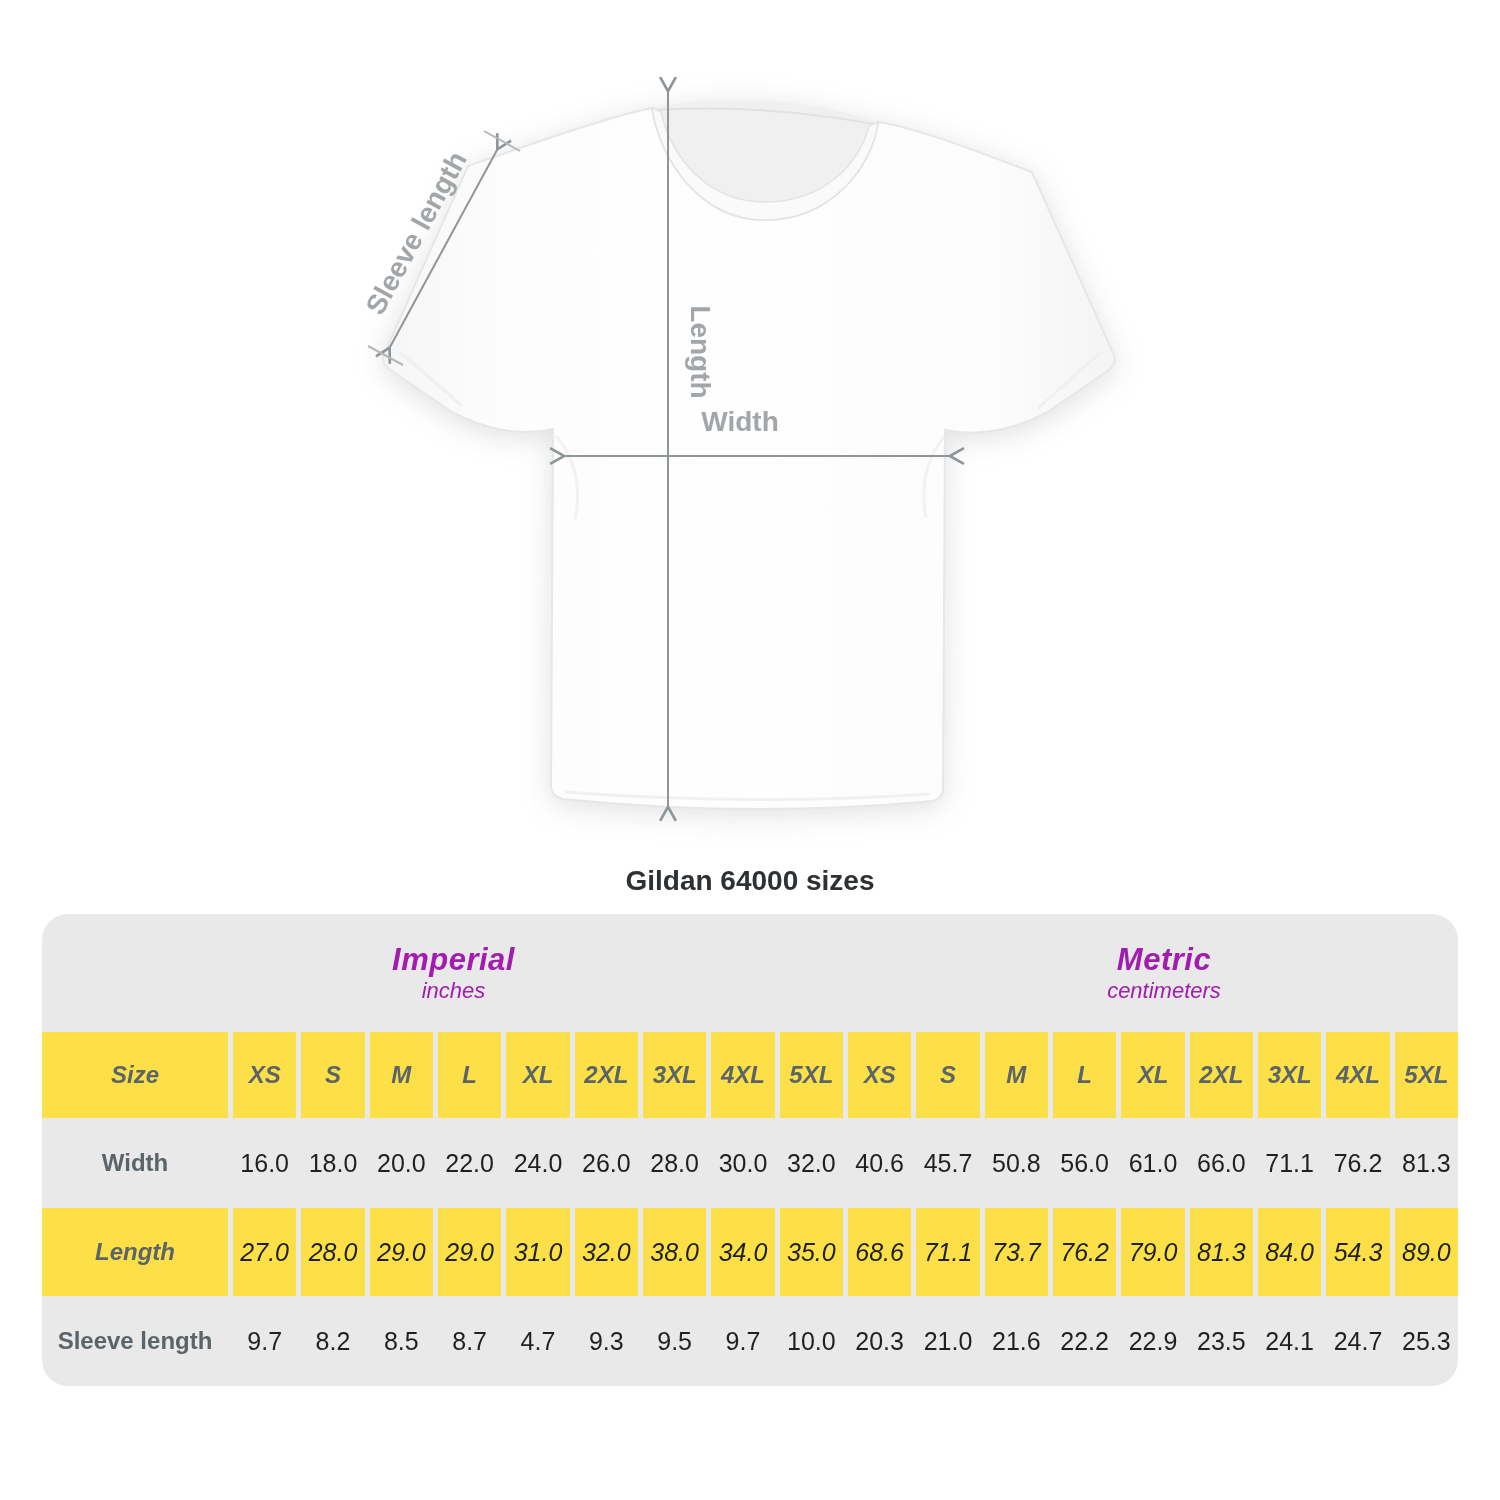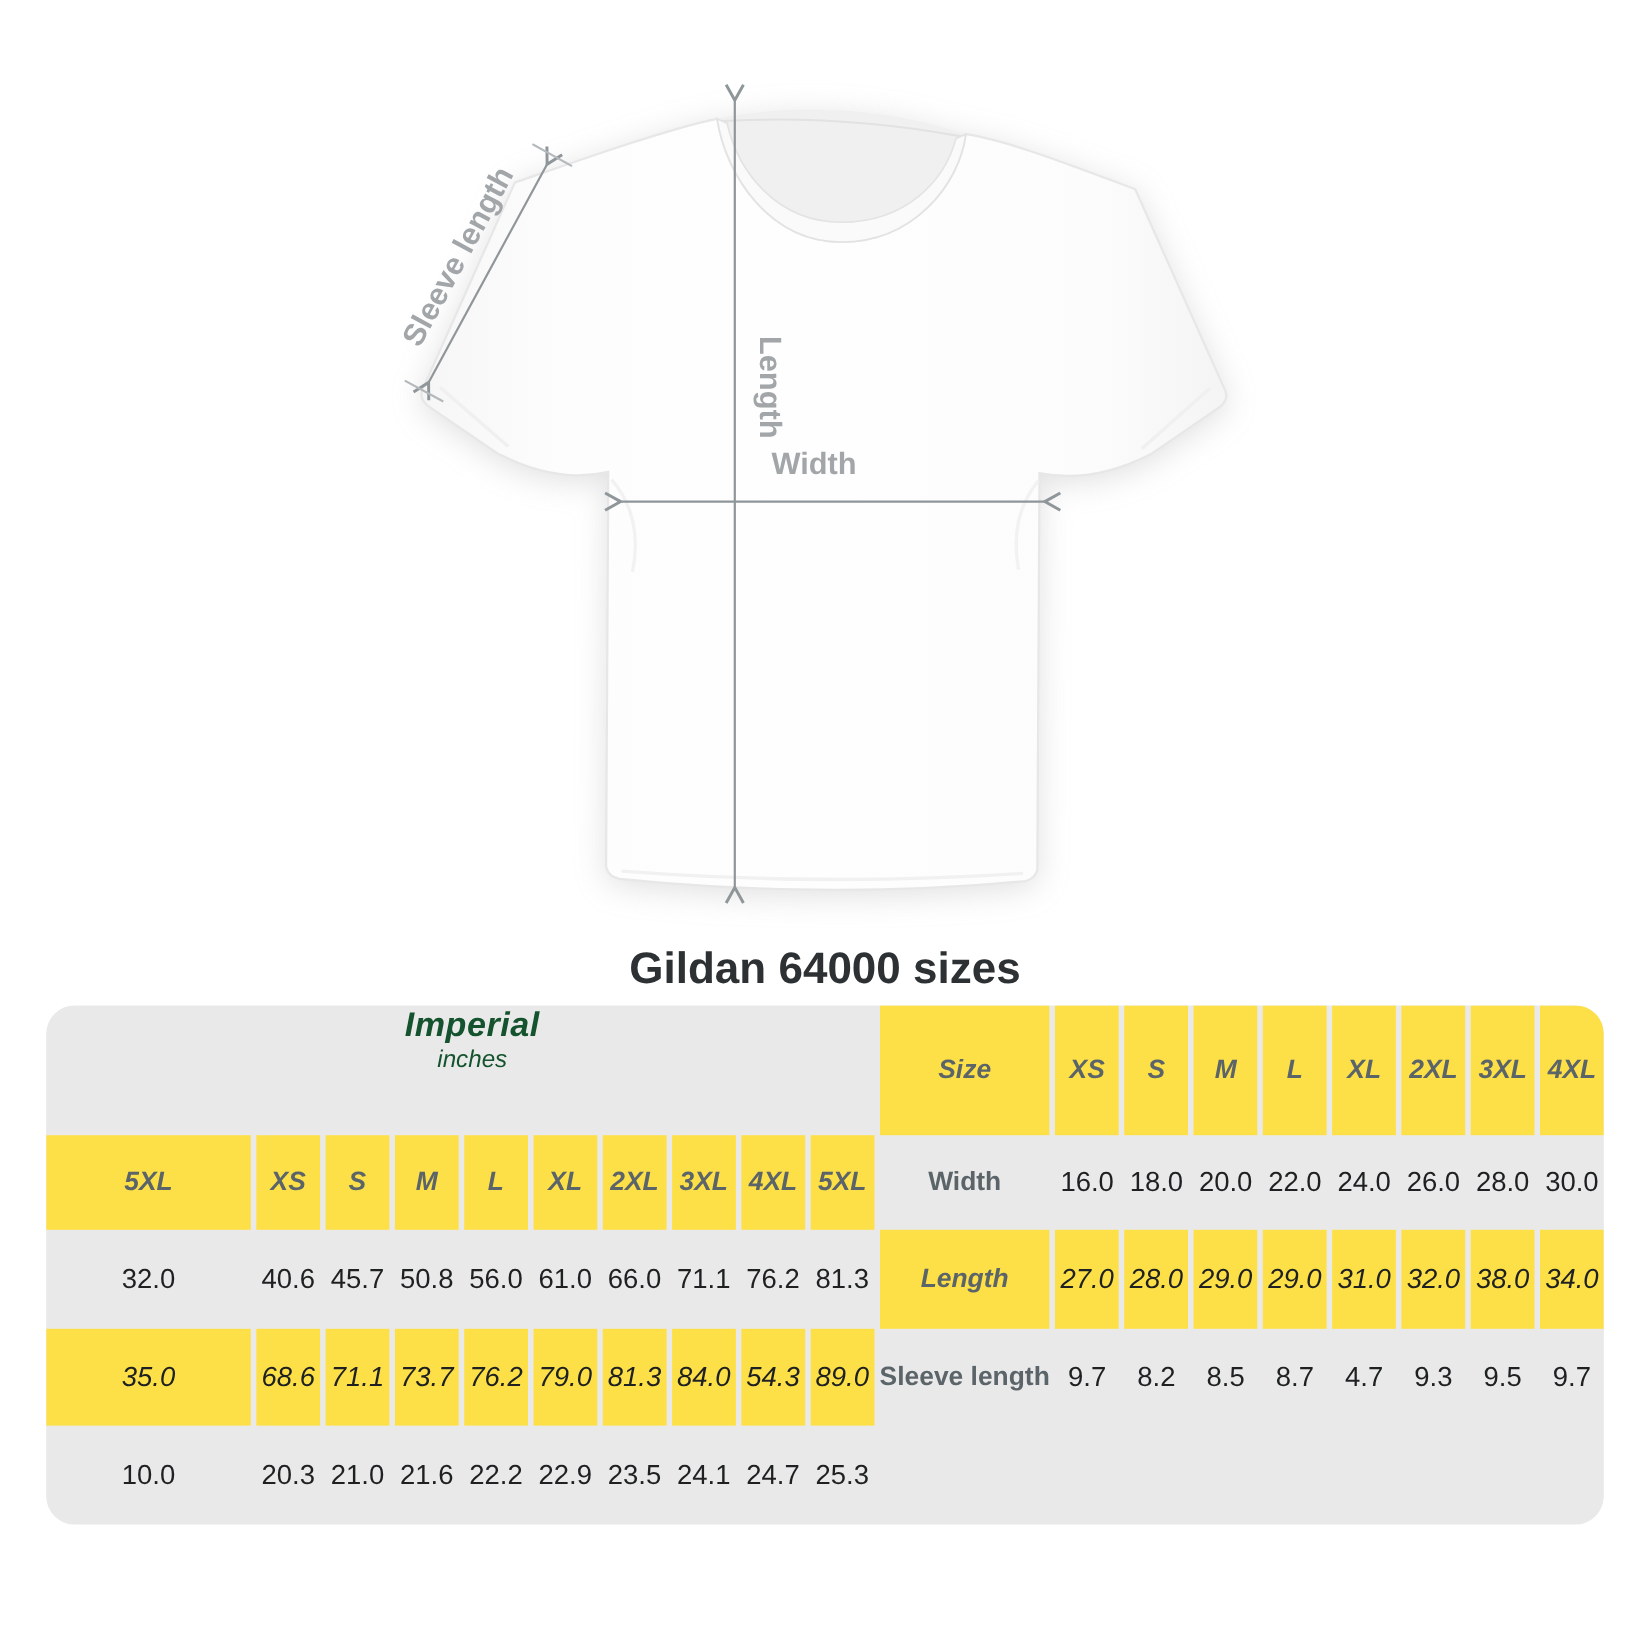--- a/index.html
+++ b/index.html
@@ -8,38 +8,38 @@
     font-family:"Liberation Sans", sans-serif;
     -webkit-font-smoothing:antialiased;
   }
   
   .hero{position:relative;width:1500px;height:852px;}
   .hero svg{position:absolute;left:0;top:0;}
   .dim-label{font-family:"Liberation Sans",sans-serif;font-weight:bold;}
   
   .title-block{text-align:center;margin:0;}
   .page-title{
-    margin:6px 0 10px 0;font-size:40px;line-height:46px;font-weight:bold;color:#2e3133;
+    margin:6px 0 10px 0;font-size:28px;line-height:46px;font-weight:bold;color:#2e3133;
   }
   .page-note{
     margin:0 0 26px 0;font-size:23px;line-height:30px;font-style:italic;color:#4b4d4e;
   }
   
   .table-wrap{
     margin:0 42px;width:1416px;background:#e9e9e9;border-radius:26px;overflow:hidden;
   }
   .grid{
     display:grid;
     grid-template-columns:186px repeat(18, 1fr);
     grid-template-rows:118px 86px 90px 88px 90px;
     column-gap:5px;
   }
   .unit-cell{
-    display:flex;flex-direction:column;align-items:center;justify-content:flex-start;
-    color:#14532d;
+    display:flex;flex-direction:column;align-items:center;justify-content:center;
+    color:#a21caf;
     padding-left:22px;
   }
   .unit-cell .unit-name{font-size:31px;font-weight:bold;font-style:italic;letter-spacing:.5px;}
   .unit-cell .unit-sub{font-size:22px;font-style:italic;margin-top:0;}
   .span10{grid-column:1 / span 10;}
   .span9{grid-column:11 / span 9;}
   .cell{
     display:flex;align-items:center;justify-content:center;
     font-size:25px;color:#1e2021;white-space:nowrap;
   }
@@ -128,20 +128,24 @@
 
 <div class="title-block">
   <h1 class="page-title">Gildan 64000 sizes</h1>
 </div>
 
 <div class="table-wrap">
   <div class="grid" id="size-grid">
     <div class="unit-cell span10">
       <div class="unit-name">Imperial</div>
       <div class="unit-sub">inches</div>
+    </div>
+    <div class="unit-cell span9">
+      <div class="unit-name">Metric</div>
+      <div class="unit-sub">centimeters</div>
     </div>
 
   <div class="cell hdr white">Size</div>
       <div class="cell hdr white">XS</div>
       <div class="cell hdr white">S</div>
       <div class="cell hdr white">M</div>
       <div class="cell hdr white">L</div>
       <div class="cell hdr white">XL</div>
       <div class="cell hdr white">2XL</div>
       <div class="cell hdr white">3XL</div>

